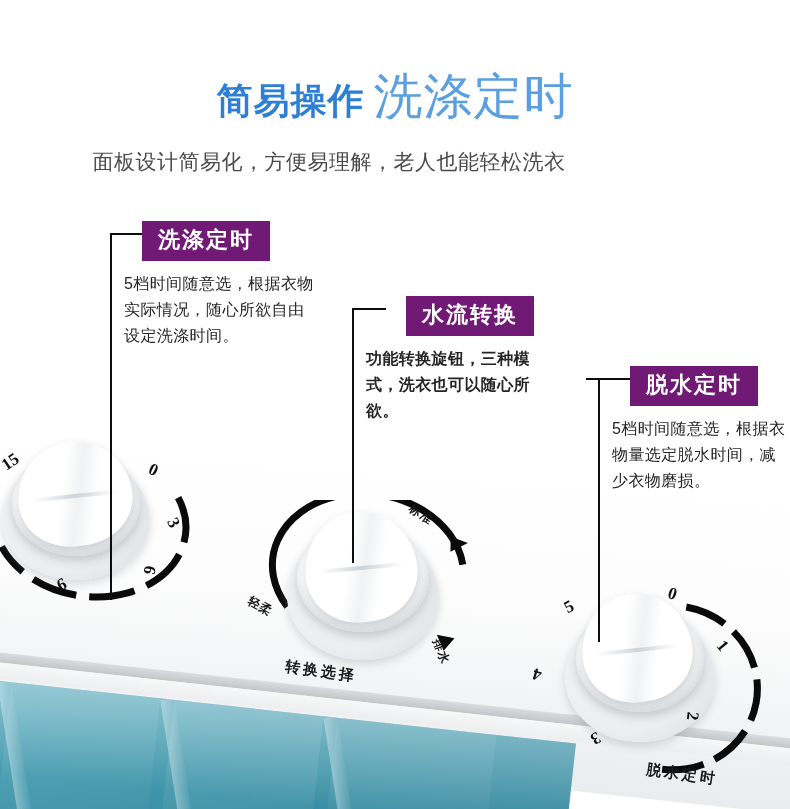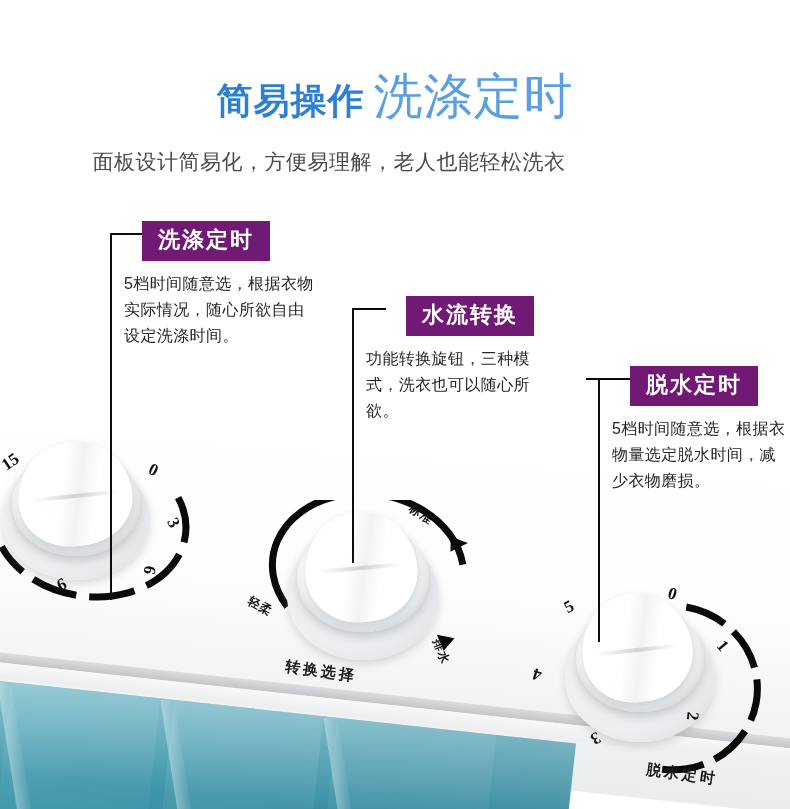--- a/index.html
+++ b/index.html
@@ -216,21 +216,21 @@
     <div class="lead-v" style="left:110px;top:233px;height:367px;"></div>
     <div class="lead-h" style="left:110px;top:233px;width:34px;"></div>
     <div class="tag" style="left:142px;top:221px;">洗涤定时</div>
     <div class="desc" style="left:124px;top:271px;width:196px;">5档时间随意选，根据衣物实际情况，随心所欲自由设定洗涤时间。</div>
   </div>
 
   <div class="callout">
     <div class="lead-v" style="left:352px;top:308px;height:255px;"></div>
     <div class="lead-h" style="left:352px;top:308px;width:34px;"></div>
     <div class="tag" style="left:384px;top:296px;margin-left:22px;">水流转换</div>
-    <div class="desc" style="left:366px;top:346px;width:196px;">功能转换旋钮，三种模式，洗衣也可以随心所欲。</div>
+    <div class="desc" style="left:366px;top:346px;width:196px;font-weight:bold;">功能转换旋钮，三种模式，洗衣也可以随心所欲。</div>
   </div>
 
   <div class="callout">
     <div class="lead-v" style="left:598px;top:378px;height:264px;"></div>
     <div class="lead-h" style="left:586px;top:378px;width:46px;"></div>
     <div class="tag" style="left:630px;top:366px;">脱水定时</div>
     <div class="desc" style="left:612px;top:416px;width:176px;">5档时间随意选，根据衣物量选定脱水时间，减少衣物磨损。</div>
   </div>
 
 </div>

